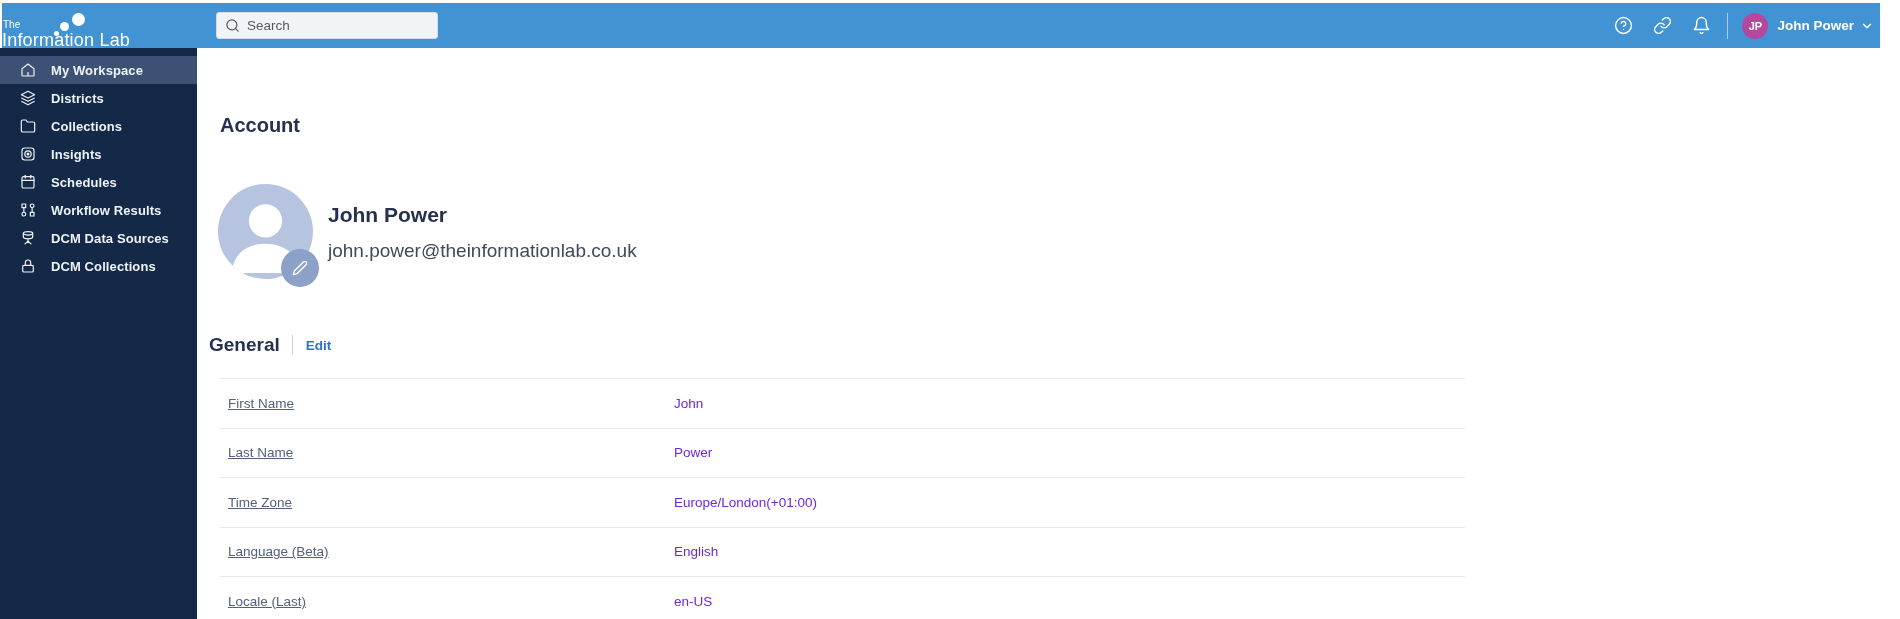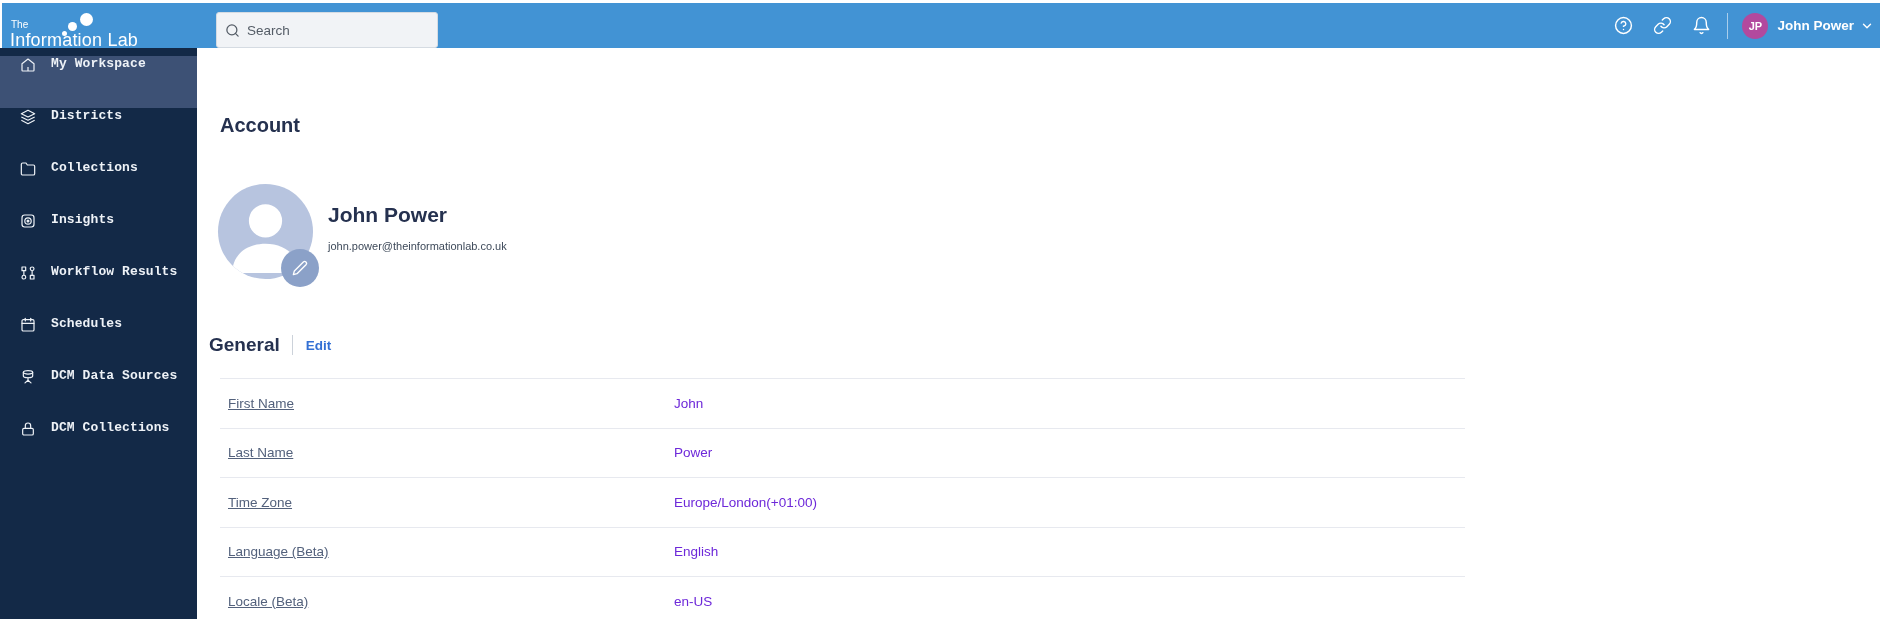--- a/index.html
+++ b/index.html
@@ -3,64 +3,64 @@
 <meta charset="utf-8">
 <style>
   * { margin:0; padding:0; box-sizing:border-box; }
   html,body { width:1900px; height:619px; overflow:hidden; background:#ffffff;
     font-family:"Liberation Sans", sans-serif; }
   .page { position:relative; width:1900px; height:619px; background:#ffffff; }
 
   
   .topbar { position:absolute; left:2px; top:3px; width:1878px; height:45px;
     background:#4293d4; display:flex; align-items:center; }
-  .logo { position:relative; margin-left:8px; width:160px; height:27px; flex:0 0 auto; }
+  .logo { position:relative; width:160px; height:27px; flex:0 0 auto; }
   .logo-the { position:absolute; left:1px; top:7px; color:#fff; font-size:10px; }
   .logo-main { position:absolute; left:0; top:18px; color:#fff; font-size:18px; letter-spacing:0.2px; }
   .logo-dot { position:absolute; border-radius:50%; background:#fff; }
   .logo-dot.d1 { left:70px; top:1px; width:13px; height:13px; }
   .logo-dot.d2 { left:58px; top:10px; width:9px; height:9px; }
   .logo-dot.d3 { left:52px; top:19px; width:5px; height:5px; }
 
-  .searchbox { position:absolute; left:214px; top:9px; width:222px; height:36px;
+  .searchbox { position:absolute; left:214px; top:9px; width:222px; height:27px;
     background:#f1f3f6; border:1px solid #d5dbe2; border-radius:3px;
     display:flex; align-items:center; padding:0 8px; }
   .searchbox svg { flex:0 0 auto; }
   .searchbox input { border:none; outline:none; background:transparent; margin-left:7px;
     font-family:"Liberation Sans", sans-serif; font-size:13.5px; color:#3c434b; width:170px; }
   .searchbox input::placeholder { color:#545c66; opacity:1; }
 
   .topbar-right { position:absolute; right:6px; top:0; height:45px; display:flex; align-items:center; }
   .tb-icon { width:20px; height:20px; margin-left:19px; cursor:pointer; display:flex;
     align-items:center; justify-content:center; }
   .tb-divider { width:1px; height:26px; background:rgba(255,255,255,0.55); margin:0 14px 0 16px; }
   .user-menu { display:flex; align-items:center; cursor:pointer; }
   .user-avatar { width:26px; height:26px; border-radius:50%; background:#b2499e; color:#fff;
     font-size:11px; font-weight:bold; display:flex; align-items:center; justify-content:center; }
   .user-name { color:#fff; font-size:13.5px; font-weight:600; margin-left:9px; }
   .user-chevron { margin-left:6px; display:flex; }
 
   
   .sidebar { position:absolute; left:0; top:48px; width:197px; height:571px; background:#132947; }
   .nav-list { margin-top:8px; }
-  .nav-item { height:52px; display:flex; align-items:flex-start; padding-left:19px; cursor:pointer;font-family:Liberation Mono, monospace; }
+  .nav-item { height:28px; display:flex; align-items:center; padding-left:19px; cursor:pointer; }
   .nav-item.active { background:#3d5175; }
   .nav-icon { width:17px; height:17px; flex:0 0 auto; display:flex; align-items:center; justify-content:center; }
   .nav-label { margin-left:15px; color:#eef2f7; font-size:13px; font-weight:600; letter-spacing:0.1px; }
 
   
   .main { position:absolute; left:197px; top:48px; right:0; bottom:0; background:#fff; }
   .page-title { position:absolute; left:23px; top:66px; font-size:20px; font-weight:bold; color:#25314f; }
 
   .profile-avatar { position:absolute; left:21px; top:136px; width:95px; height:95px;
     border-radius:50%; background:#b7c4df; overflow:hidden; }
   .edit-badge { position:absolute; left:84px; top:201px; width:38px; height:38px; border-radius:50%;
     background:#8ba1c8; display:flex; align-items:center; justify-content:center; cursor:pointer; }
   .profile-name { position:absolute; left:131px; top:155px; font-size:21px; font-weight:bold; color:#25314f; }
-  .profile-email { position:absolute; left:131px; top:192px; font-size:11px; color:#3e4a5a; }
+  .profile-email { position:absolute; left:131px; top:192px; font-size:19px; color:#3e4a5a; }
 
   .general-row { position:absolute; left:12px; top:286px; display:flex; align-items:center; }
   .general-heading { font-size:19px; font-weight:bold; color:#25314f; }
   .general-divider { width:1px; height:20px; background:#ccd2da; margin:0 13px 0 12px; }
   .edit-link { font-size:13.5px; font-weight:600; color:#3370d4; cursor:pointer; }
 
   .fields-table { position:absolute; left:23px; top:330px; width:1245px; }
   .field-row { height:49.5px; border-top:1px solid #e7e9ef; display:flex; align-items:center; padding-left:8px; }
   .field-label { flex:0 0 410px; font-size:13.5px; color:#53617c;text-decoration:underline; }
   .field-value { font-size:13.5px; color:#6d28d9;margin-left:36px; }
@@ -161,47 +161,47 @@
             <rect x="3" y="3" width="18" height="18" rx="4"></rect>
               <circle cx="12" cy="12" r="4.8"></circle>
               <circle cx="12" cy="12" r="1.4" fill="#eef2f7"></circle>
           </svg>
         </span>
         <span class="nav-label">Insights</span>
       </div>
 
       <div class="nav-item">
         <span class="nav-icon">
+          <svg width="16" height="16" viewBox="0 0 24 24" fill="none" stroke="#eef2f7" stroke-width="1.8" stroke-linecap="round" stroke-linejoin="round">
+            <rect x="3" y="4" width="18" height="17" rx="2"></rect>
+              <line x1="16" y1="2" x2="16" y2="6"></line>
+              <line x1="8" y1="2" x2="8" y2="6"></line>
+              <line x1="3" y1="9.5" x2="21" y2="9.5"></line>
+          </svg>
+        </span>
+        <span class="nav-label">Schedules</span>
+      </div>
+
+      <div class="nav-item">
+        <span class="nav-icon">
           <svg width="16" height="16" viewBox="0 0 24 24" fill="none" stroke="#eef2f7" stroke-width="1.8" stroke-linejoin="round">
             <rect x="3" y="3" width="5.5" height="5.5"></rect>
               <circle cx="18.2" cy="5.8" r="2.8"></circle>
             <circle cx="5.8" cy="18.2" r="2.8"></circle>
               <rect x="15.5" y="15.5" width="5.5" height="5.5"></rect>
             <path d="M5.8 9v6.2"></path>
               <path d="M18.2 9v6.2"></path>
           </svg>
         </span>
         <span class="nav-label">Workflow Results</span>
       </div>
 
       <div class="nav-item">
         <span class="nav-icon">
           <svg width="16" height="16" viewBox="0 0 24 24" fill="none" stroke="#eef2f7" stroke-width="1.8" stroke-linecap="round" stroke-linejoin="round">
-            <rect x="3" y="4" width="18" height="17" rx="2"></rect>
-              <line x1="16" y1="2" x2="16" y2="6"></line>
-              <line x1="8" y1="2" x2="8" y2="6"></line>
-              <line x1="3" y1="9.5" x2="21" y2="9.5"></line>
-          </svg>
-        </span>
-        <span class="nav-label">Schedules</span>
-      </div>
-
-      <div class="nav-item">
-        <span class="nav-icon">
-          <svg width="16" height="16" viewBox="0 0 24 24" fill="none" stroke="#eef2f7" stroke-width="1.8" stroke-linecap="round" stroke-linejoin="round">
             <ellipse cx="12" cy="5" rx="7" ry="2.6"></ellipse>
             <path d="M5 5v5.5c0 1.4 3.1 2.6 7 2.6s7-1.2 7-2.6V5"></path>
             <path d="M12 13.2V17"></path>
               <path d="M7.5 20.8L12 17l4.5 3.8"></path>
           </svg>
         </span>
         <span class="nav-label">DCM Data Sources</span>
       </div>
 
       <div class="nav-item">
@@ -251,19 +251,19 @@
       </div>
       <div class="field-row">
         <span class="field-label">Time Zone</span>
         <span class="field-value">Europe/London(+01:00)</span>
       </div>
       <div class="field-row">
         <span class="field-label">Language (Beta)</span>
         <span class="field-value">English</span>
       </div>
       <div class="field-row">
-        <span class="field-label">Locale (Beta)</span>
+        <span class="field-label">Locale (Last)</span>
         <span class="field-value">en-US</span>
       </div>
     </div>
   </main>
 
 </div>
 
 </body></html>

